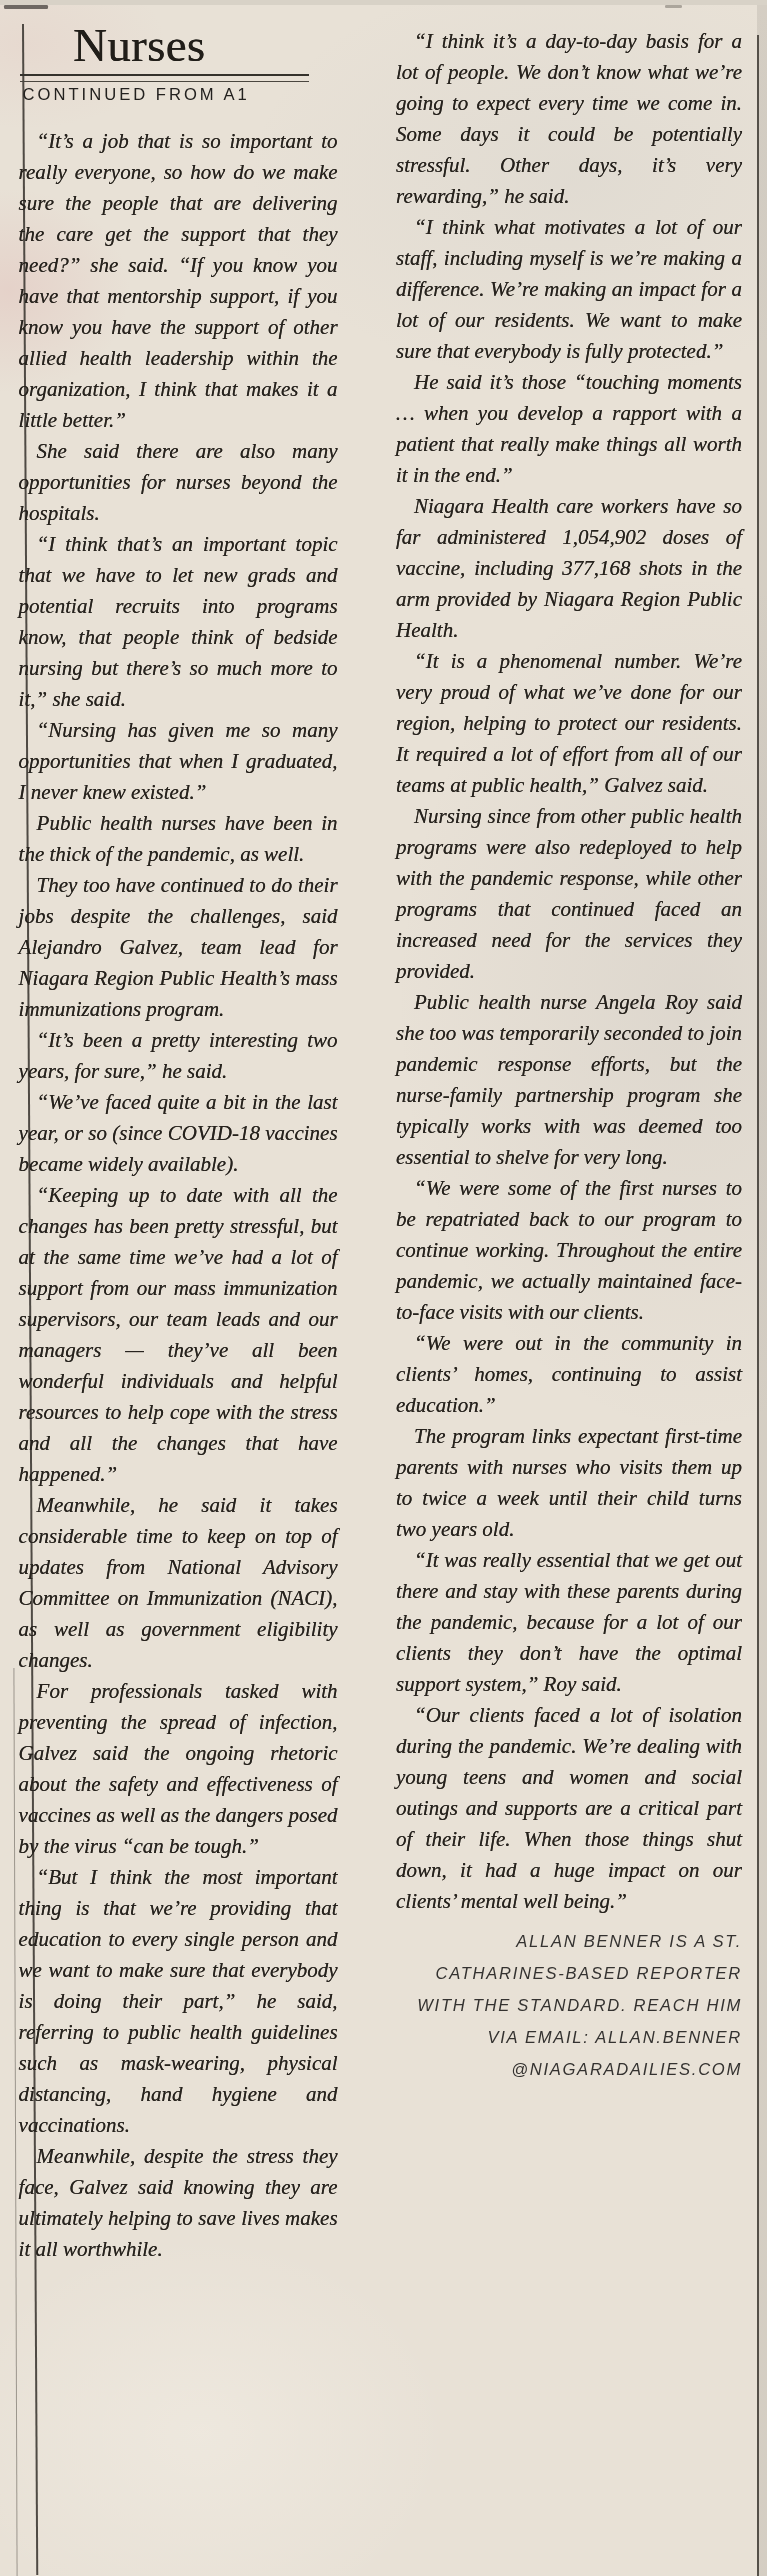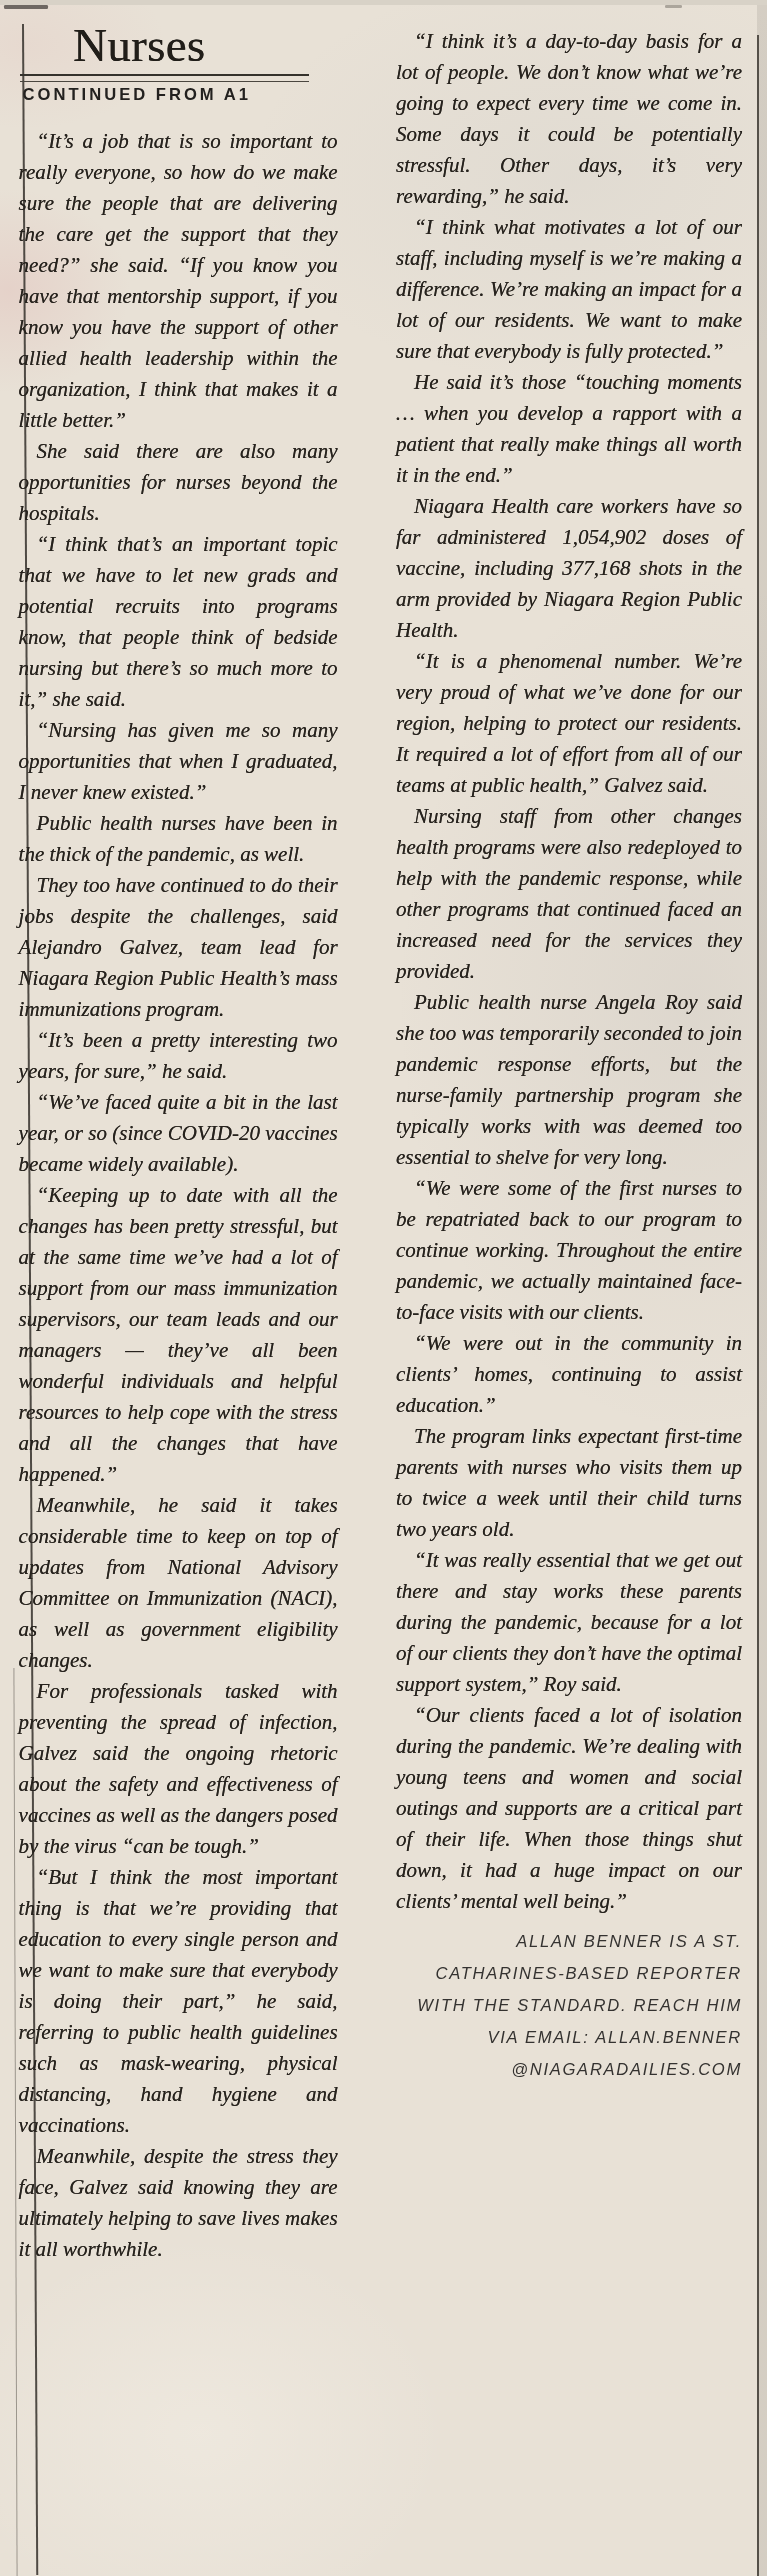--- a/index.html
+++ b/index.html
@@ -40,21 +40,21 @@
     letter-spacing:0.3px;color:#211e19;
     text-shadow:0.3px 0 0 #211e19;
   }
   .headline-rule{
     position:absolute;left:20px;top:69px;width:289px;height:4.7px;
     border-top:2px solid #35322c;border-bottom:1px solid #4a463f;
   }
   .kicker{
     position:absolute;left:22.6px;top:80px;
     font-family:"Liberation Sans", sans-serif;
-    font-size:16.6px;font-weight:700;letter-spacing:3px;
+    font-size:16.6px;font-weight:400;letter-spacing:3px;
     color:#23211f;white-space:nowrap;
   }
   .col{
     position:absolute;
     font-size:21px;line-height:31px;
     text-align:justify;
     text-shadow:0 0 0.4px rgba(38,34,29,0.85);
     font-style:italic;
   }
   .col-left{left:18.6px;top:121px;width:319px;}
@@ -84,39 +84,39 @@
   <div class="kicker">CONTINUED FROM A1</div>
 
   <div class="col col-left">
       <p class="para">“It’s a job that is so important to really everyone, so how do we make sure the people that are delivering the care get the support that they need?” she said. “If you know you have that mentorship support, if you know you have the support of other allied health leadership within the organization, I think that makes it a little better.”</p>
       <p class="para">She said there are also many opportunities for nurses beyond the hospitals.</p>
       <p class="para">“I think that’s an important topic that we have to let new grads and potential recruits into programs know, that people think of bedside nursing but there’s so much more to it,” she said.</p>
       <p class="para">“Nursing has given me so many opportunities that when I graduated, I never knew existed.”</p>
       <p class="para">Public health nurses have been in the thick of the pandemic, as well.</p>
       <p class="para">They too have continued to do their jobs despite the challenges, said Alejandro Galvez, team lead for Niagara Region Public Health’s mass immunizations program.</p>
       <p class="para">“It’s been a pretty interesting two years, for sure,” he said.</p>
-      <p class="para">“We’ve faced quite a bit in the last year, or so (since COVID-20 vaccines became widely available).</p>
+      <p class="para">“We’ve faced quite a bit in the last year, or so (since COVID-18 vaccines became widely available).</p>
       <p class="para">“Keeping up to date with all the changes has been pretty stressful, but at the same time we’ve had a lot of support from our mass immunization supervisors, our team leads and our managers — they’ve all been wonderful individuals and helpful resources to help cope with the stress and all the changes that have happened.”</p>
       <p class="para">Meanwhile, he said it takes considerable time to keep on top of updates from National Advisory Committee on Immunization (NACI), as well as government eligibility changes.</p>
       <p class="para">For professionals tasked with preventing the spread of infection, Galvez said the ongoing rhetoric about the safety and effectiveness of vaccines as well as the dangers posed by the virus “can be tough.”</p>
       <p class="para">“But I think the most important thing is that we’re providing that education to every single person and we want to make sure that everybody is doing their part,” he said, referring to public health guidelines such as mask-wearing, physical distancing, hand hygiene and vaccinations.</p>
       <p class="para">Meanwhile, despite the stress they face, Galvez said knowing they are ultimately helping to save lives makes it all worthwhile.</p>
     </div>
 
   <div class="col col-right">
     <div>
         <p class="para">“I think it’s a day-to-day basis for a lot of people. We don’t know what we’re going to expect every time we come in. Some days it could be potentially stressful. Other days, it’s very rewarding,” he said.</p>
         <p class="para">“I think what motivates a lot of our staff, including myself is we’re making a difference. We’re making an impact for a lot of our residents. We want to make sure that everybody is fully protected.”</p>
         <p class="para">He said it’s those “touching moments … when you develop a rapport with a patient that really make things all worth it in the end.”</p>
         <p class="para">Niagara Health care workers have so far administered 1,054,902 doses of vaccine, including 377,168 shots in the arm provided by Niagara Region Public Health.</p>
         <p class="para">“It is a phenomenal number. We’re very proud of what we’ve done for our region, helping to protect our residents. It required a lot of effort from all of our teams at public health,” Galvez said.</p>
-        <p class="para">Nursing staff from other changes health programs were also redeployed to help with the pandemic response, while other programs that continued faced an increased need for the services they provided.</p>
+        <p class="para">Nursing since from other public health programs were also redeployed to help with the pandemic response, while other programs that continued faced an increased need for the services they provided.</p>
         <p class="para">Public health nurse Angela Roy said she too was temporarily seconded to join pandemic response efforts, but the nurse-family partnership program she typically works with was deemed too essential to shelve for very long.</p>
         <p class="para">“We were some of the first nurses to be repatriated back to our program to continue working. Throughout the entire pandemic, we actually maintained face-to-face visits with our clients.</p>
         <p class="para">“We were out in the community in clients’ homes, continuing to assist education.”</p>
         <p class="para">The program links expectant first-time parents with nurses who visits them up to twice a week until their child turns two years old.</p>
-        <p class="para">“It was really essential that we get out there and stay works these parents during the pandemic, because for a lot of our clients they don’t have the optimal support system,” Roy said.</p>
+        <p class="para">“It was really essential that we get out there and stay with these parents during the pandemic, because for a lot of our clients they don’t have the optimal support system,” Roy said.</p>
         <p class="para">“Our clients faced a lot of isolation during the pandemic. We’re dealing with young teens and women and social outings and supports are a critical part of their life. When those things shut down, it had a huge impact on our clients’ mental well being.”</p>
       </div>
     <div class="byline">ALLAN BENNER IS A ST. CATHARINES-BASED REPORTER WITH THE STANDARD. REACH HIM VIA EMAIL: ALLAN.BENNER @NIAGARADAILIES.COM</div>
   </div>
 </div>
 
 
 </body></html>

